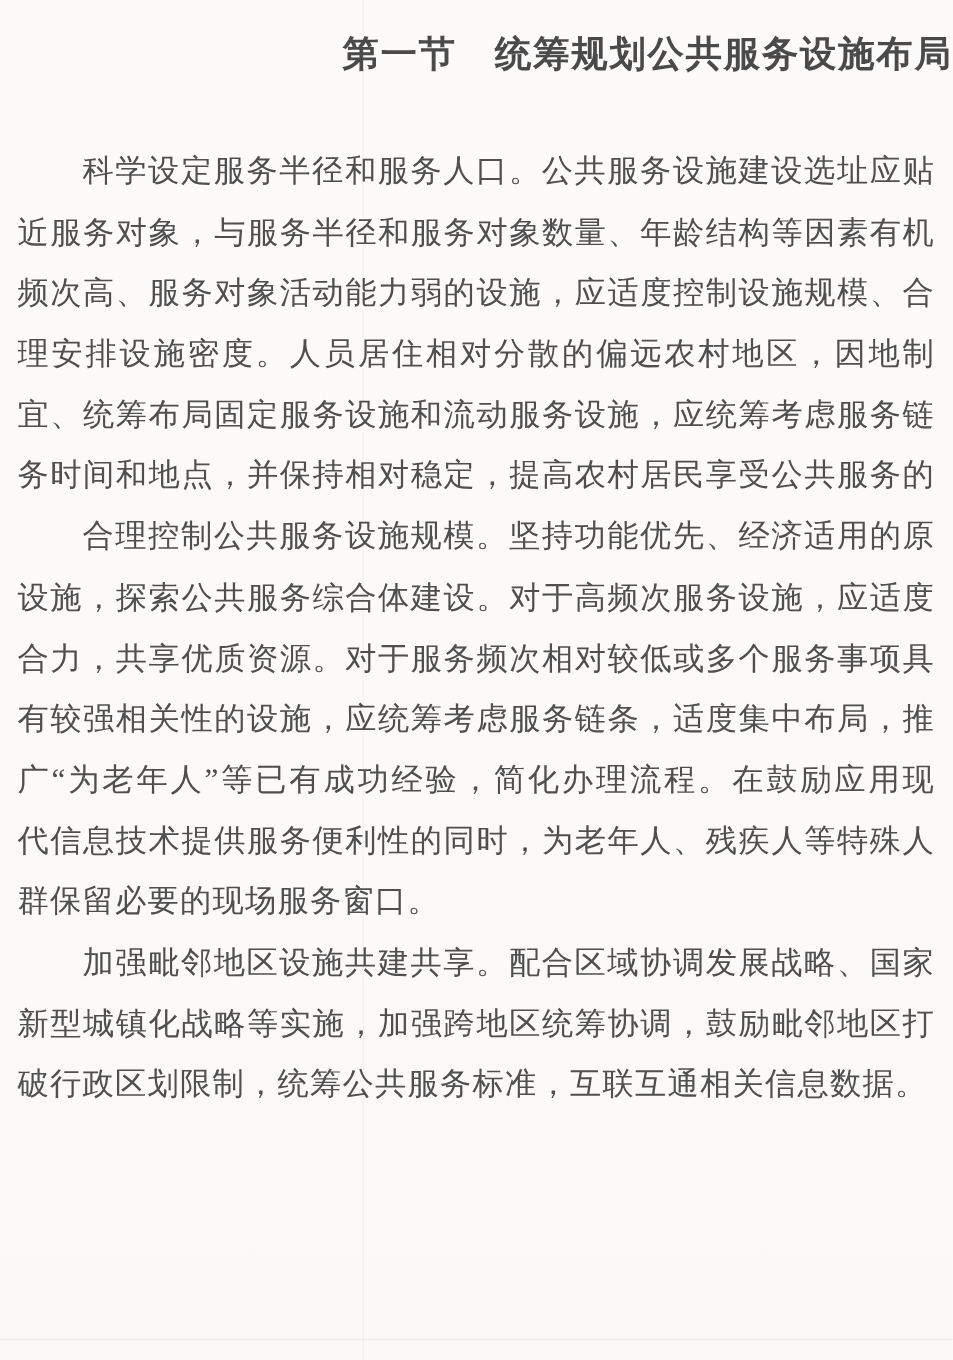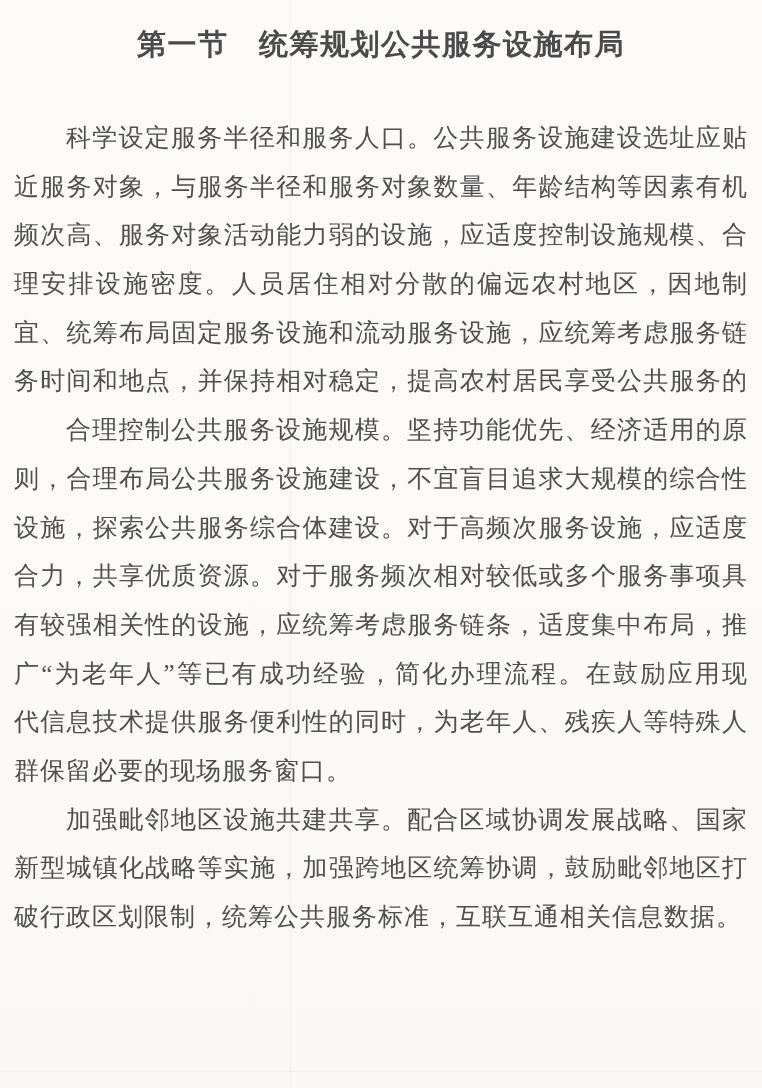--- a/index.html
+++ b/index.html
@@ -38,21 +38,21 @@
     top: 1071px;
     width: 762px;
     height: 1px;
     background: rgba(150,150,150,0.10);
   }
   .doc-title {
     position: absolute;
     top: 27px;
     left: 0;
     width: 762px;
-    text-align: center;
+    text-align: right;
     font-size: 29px;
     line-height: 35px;
     font-weight: 600;
     letter-spacing: 1.5px;
     color: #4a4a4a;
   }
   .paragraphs {
     position: absolute;
     top: 114px;
     left: 14px;
@@ -85,21 +85,20 @@
   <div class="doc-title">第一节　统筹规划公共服务设施布局</div>
 
   <div class="paragraphs">
       <div class="line first">科学设定服务半径和服务人口。公共服务设施建设选址应贴</div>
       <div class="line">近服务对象，与服务半径和服务对象数量、年龄结构等因素有机</div>
       <div class="line">频次高、服务对象活动能力弱的设施，应适度控制设施规模、合</div>
       <div class="line">理安排设施密度。人员居住相对分散的偏远农村地区，因地制</div>
       <div class="line">宜、统筹布局固定服务设施和流动服务设施，应统筹考虑服务链条</div>
       <div class="line">务时间和地点，并保持相对稳定，提高农村居民享受公共服务的</div>
       <div class="line first">合理控制公共服务设施规模。坚持功能优先、经济适用的原</div>
-      <div class="line">则，合理布局公共服务设施建设，不宜盲目追求大规模的综合性</div>
       <div class="line">设施，探索公共服务综合体建设。对于高频次服务设施，应适度</div>
       <div class="line">合力，共享优质资源。对于服务频次相对较低或多个服务事项具</div>
       <div class="line">有较强相关性的设施，应统筹考虑服务链条，适度集中布局，推</div>
       <div class="line">广“为老年人”等已有成功经验，简化办理流程。在鼓励应用现</div>
       <div class="line">代信息技术提供服务便利性的同时，为老年人、残疾人等特殊人</div>
       <div class="line last">群保留必要的现场服务窗口。</div>
       <div class="line first">加强毗邻地区设施共建共享。配合区域协调发展战略、国家</div>
       <div class="line">新型城镇化战略等实施，加强跨地区统筹协调，鼓励毗邻地区打</div>
       <div class="line last">破行政区划限制，统筹公共服务标准，互联互通相关信息数据。</div>
     </div>

